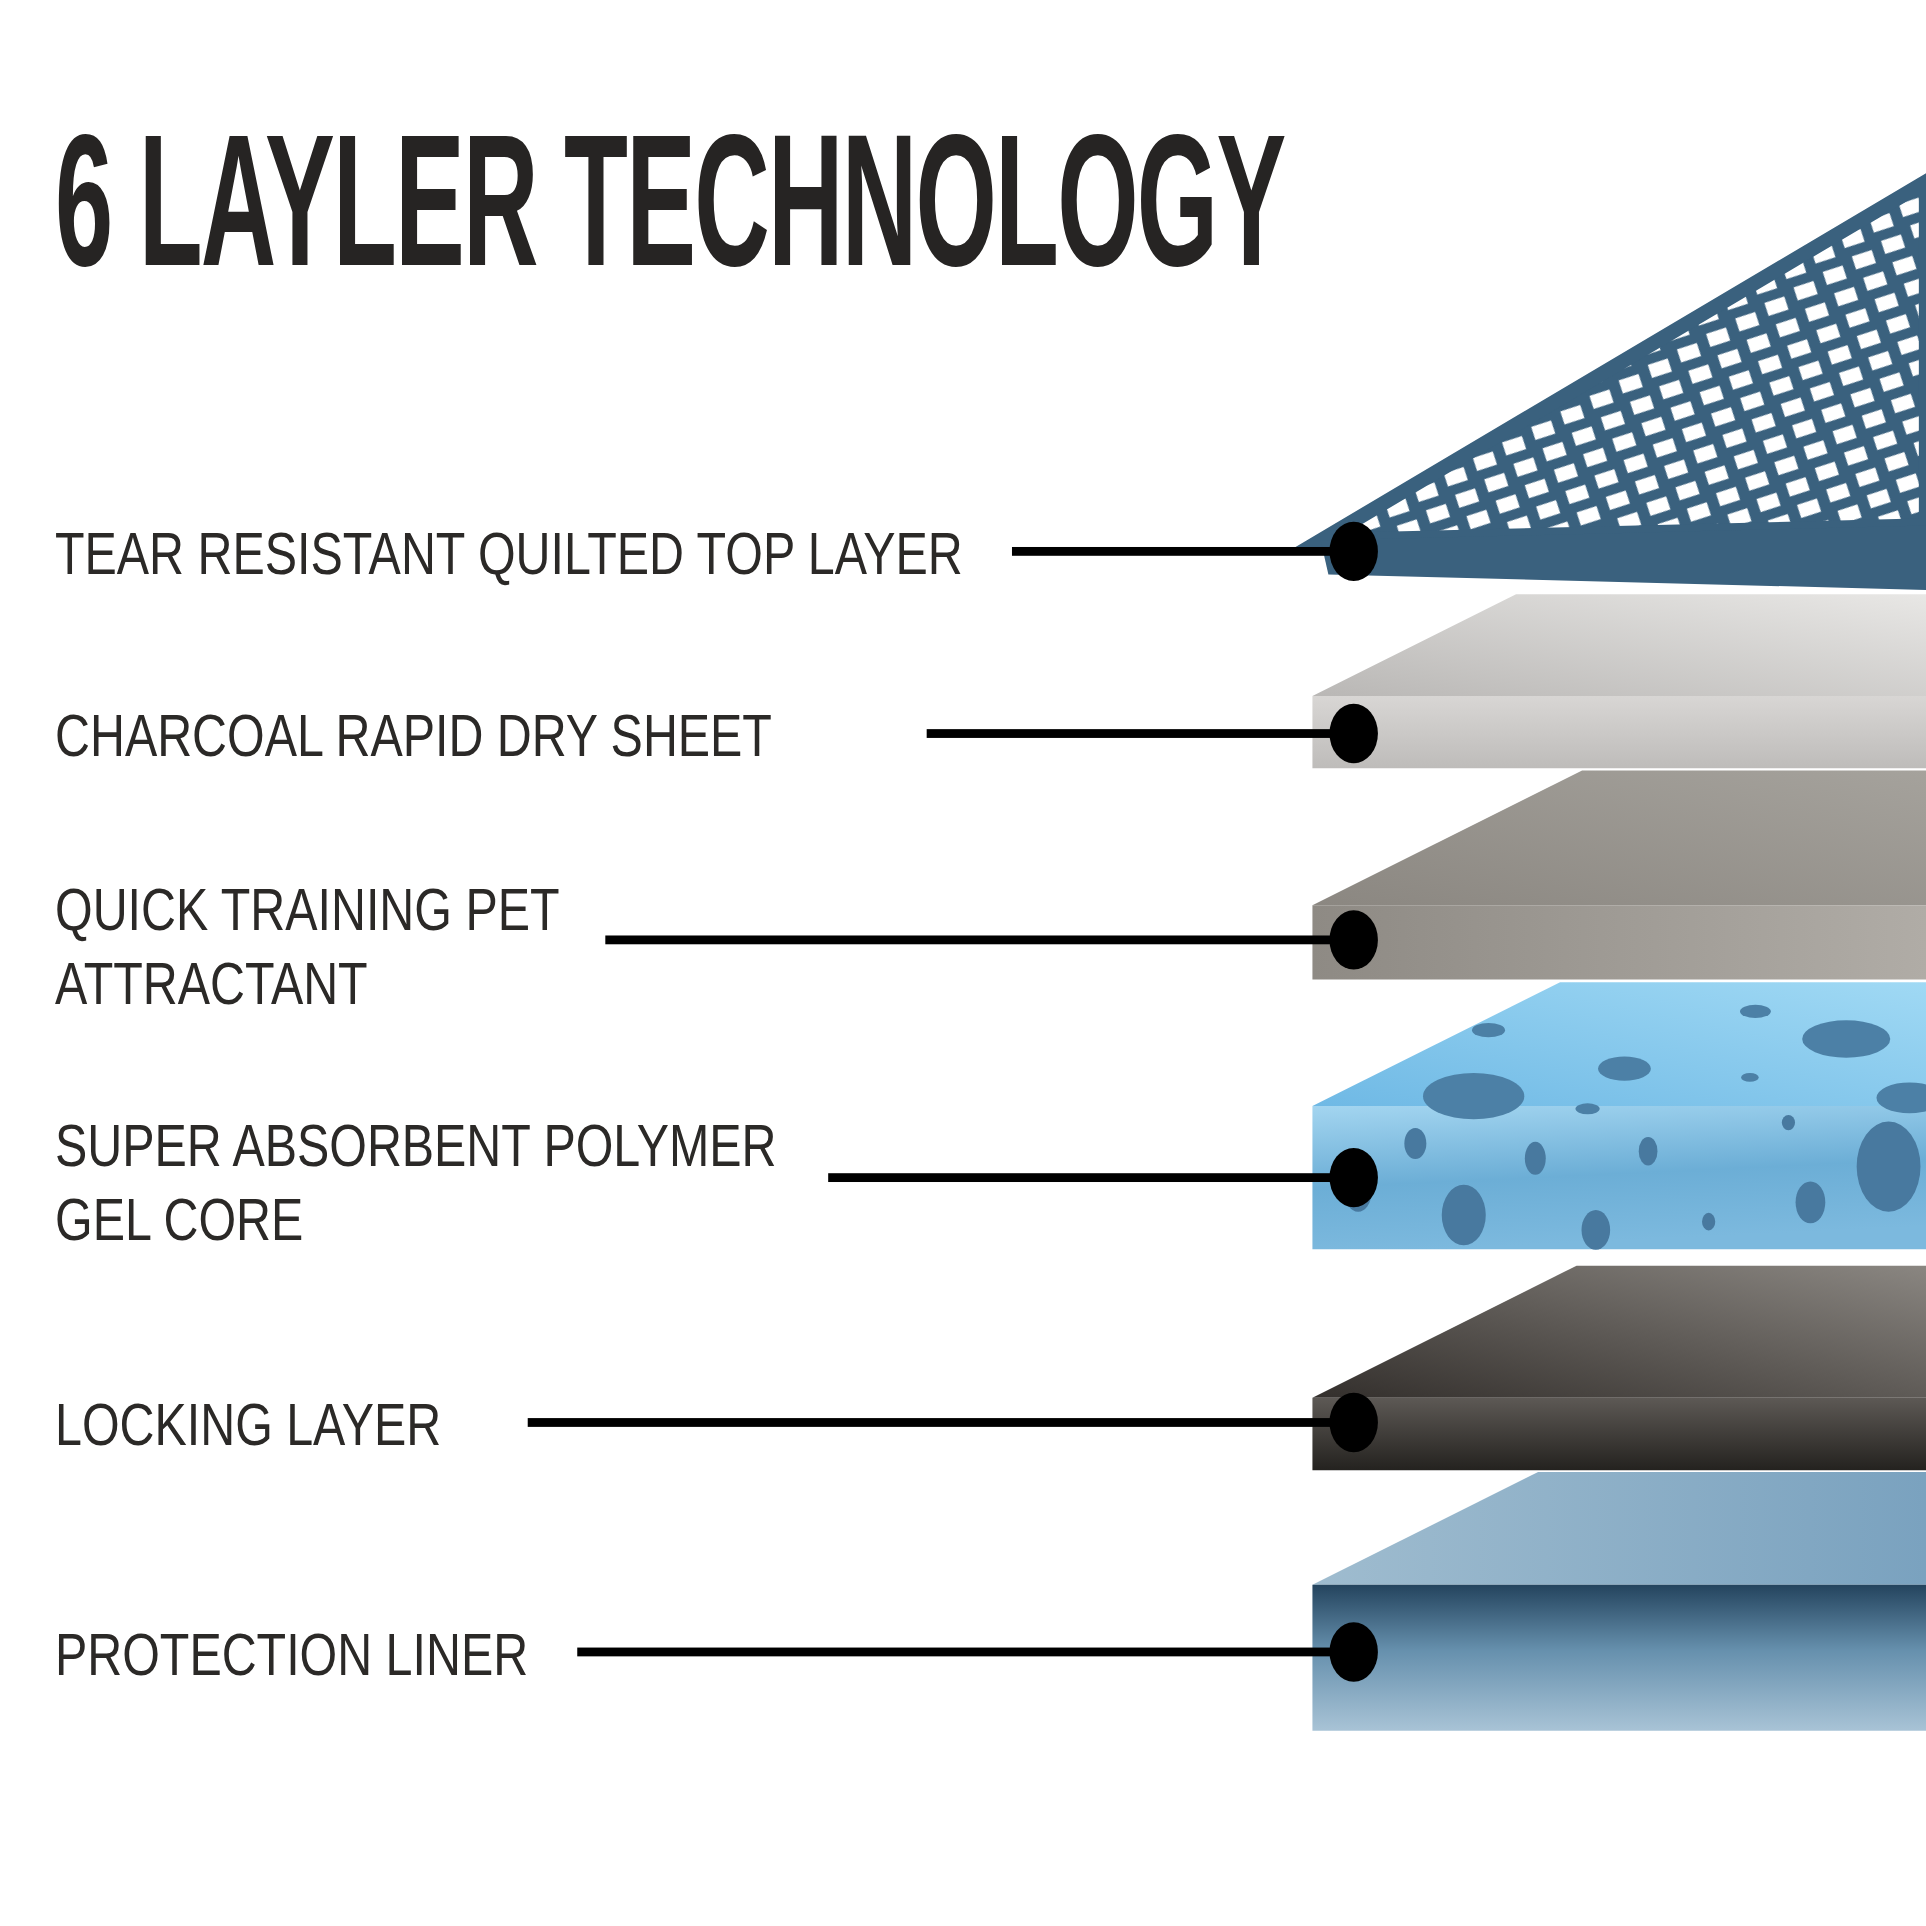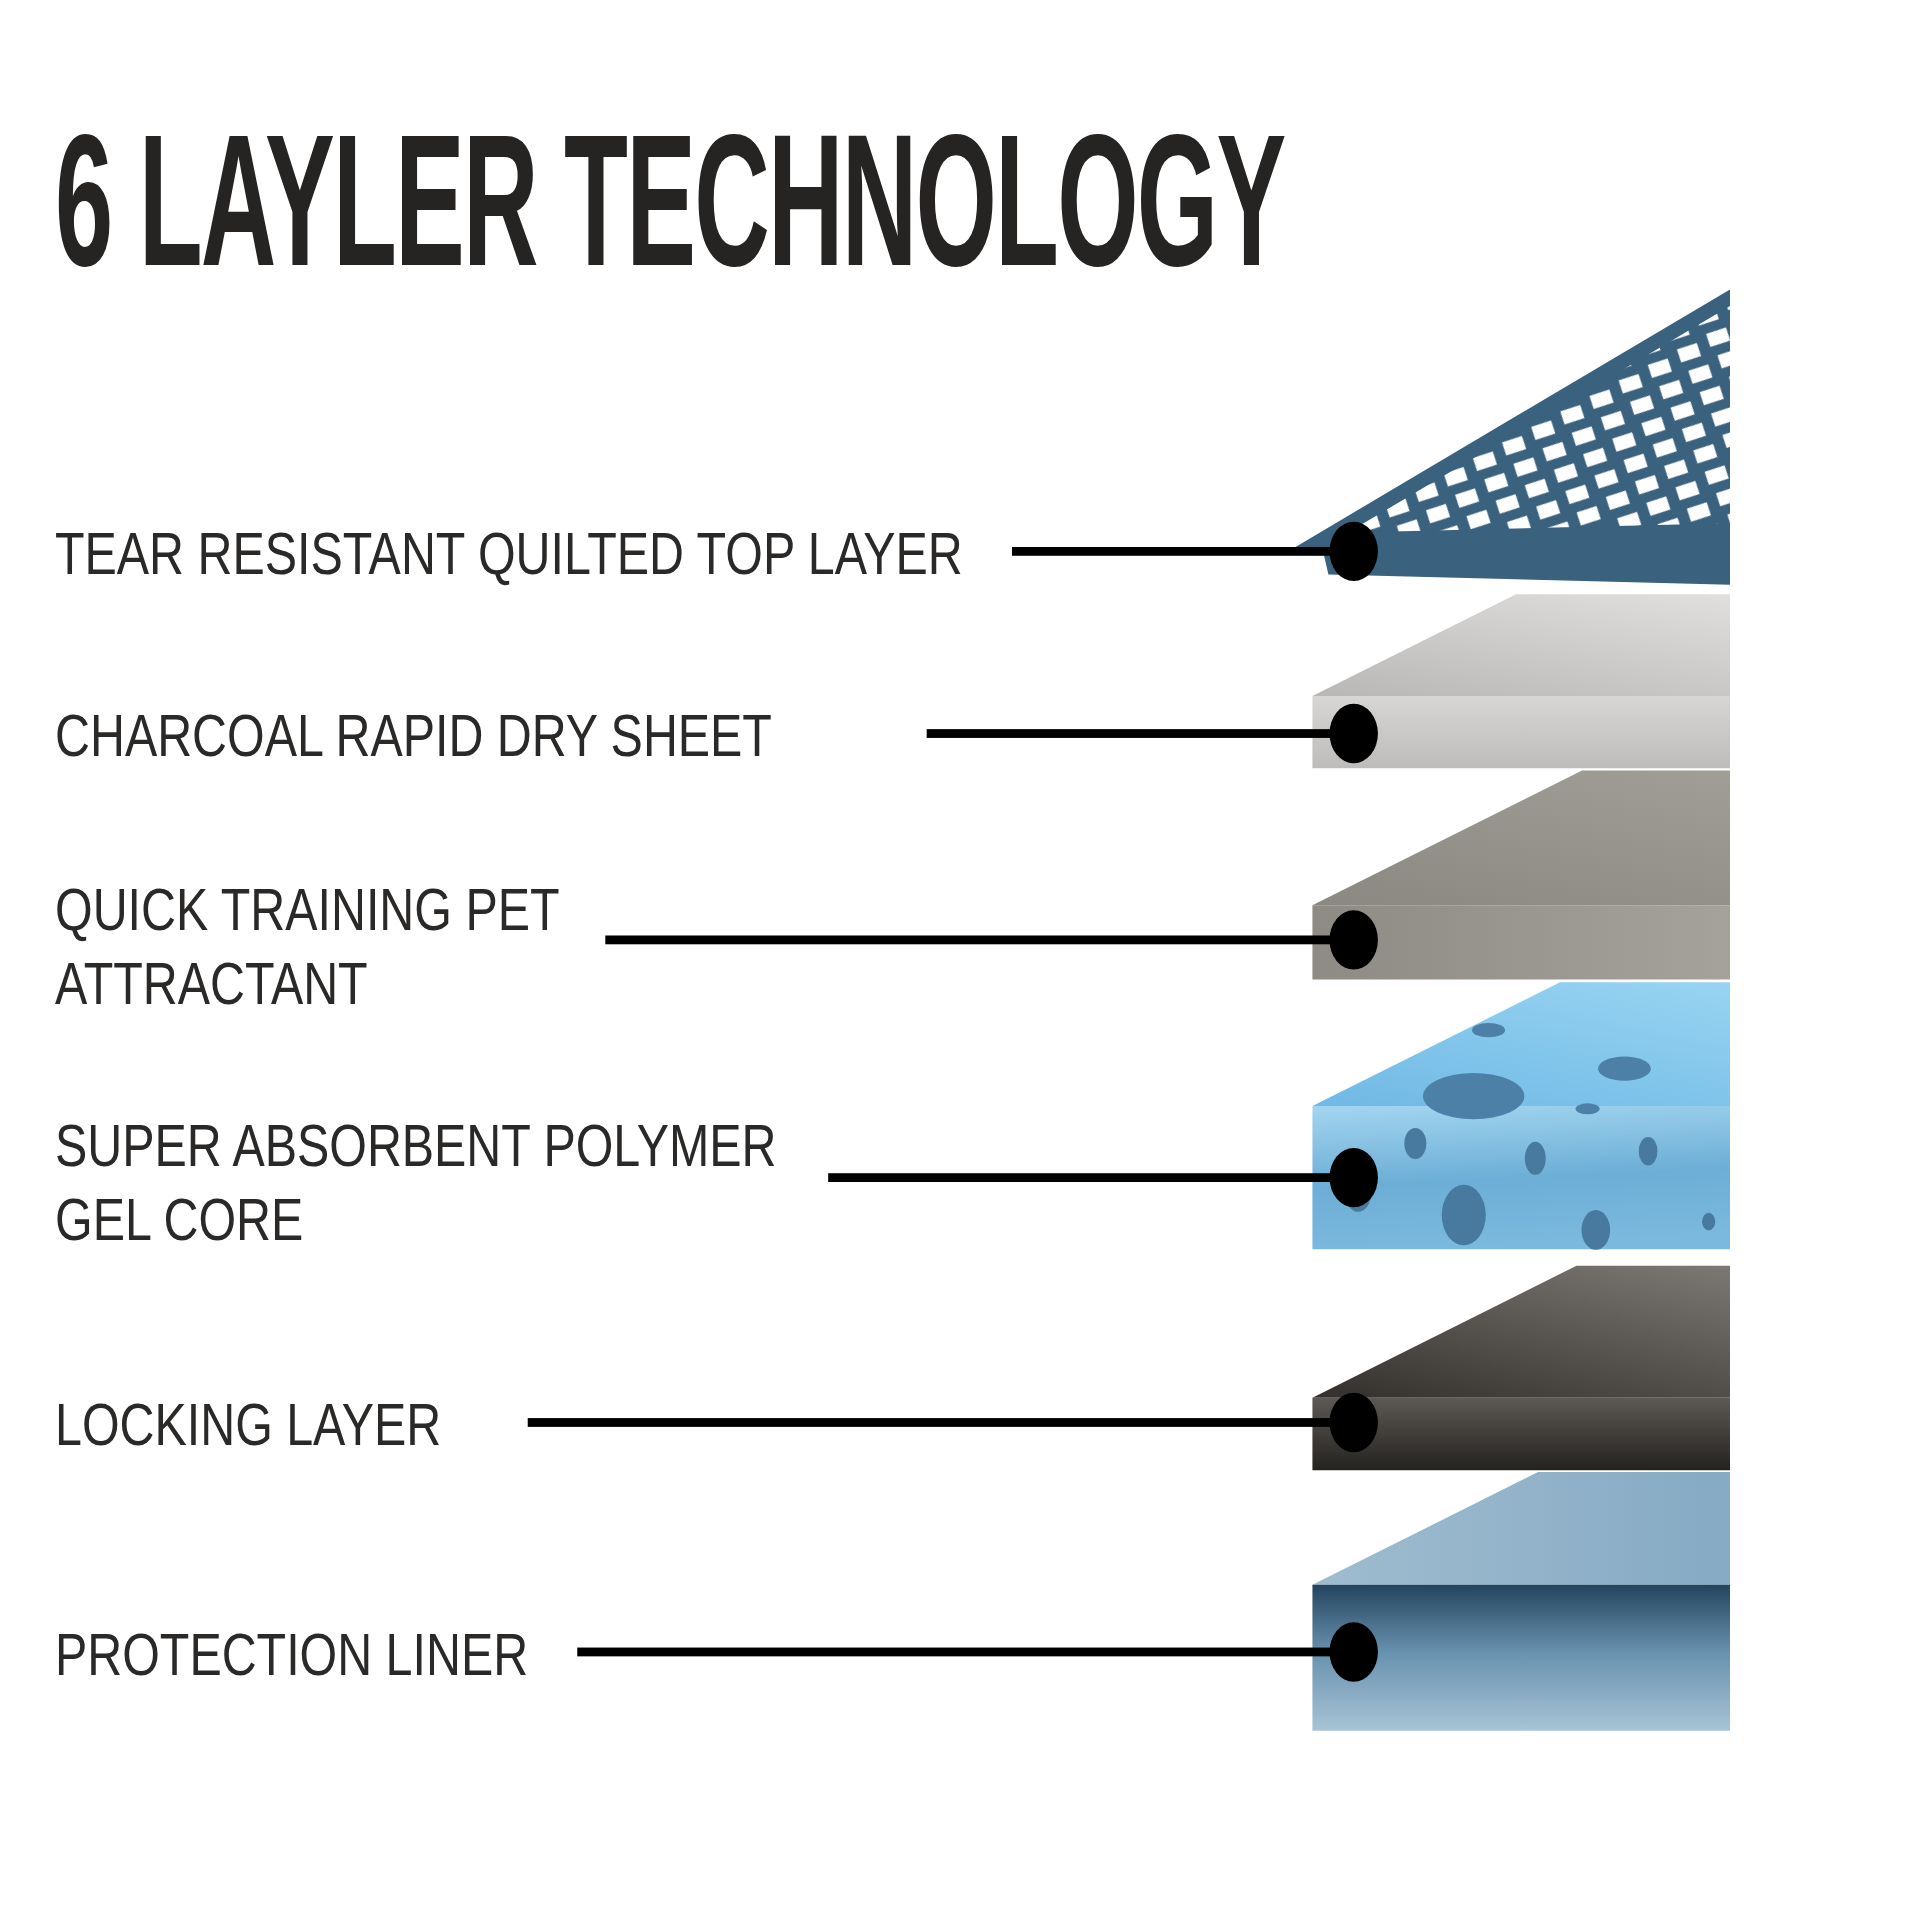--- a/index.html
+++ b/index.html
@@ -1,16 +1,16 @@
 <!DOCTYPE html>
 <html style="font-size:8.8px"><head>
 <meta charset="utf-8">
 <style>
   html,body{margin:0;padding:0;background:#ffffff;}
-  .canvas{position:relative;width:1730px;height:1926px;background:#ffffff;overflow:hidden;
+  .canvas{position:relative;width:1926px;height:1926px;background:#ffffff;overflow:hidden;
           font-family:"Liberation Sans", sans-serif;border-radius:24px;}
   .diagram-svg{position:absolute;left:0;top:0;}
   .page-title{
     position:absolute;left:55px;top:107px;
     font-size:187px;font-weight:bold;line-height:1;letter-spacing:-3.3px;
     color:#262423;white-space:nowrap;
     transform:scaleX(0.56);transform-origin:left top;
   }
   .layer-label{
     position:absolute;left:55px;

